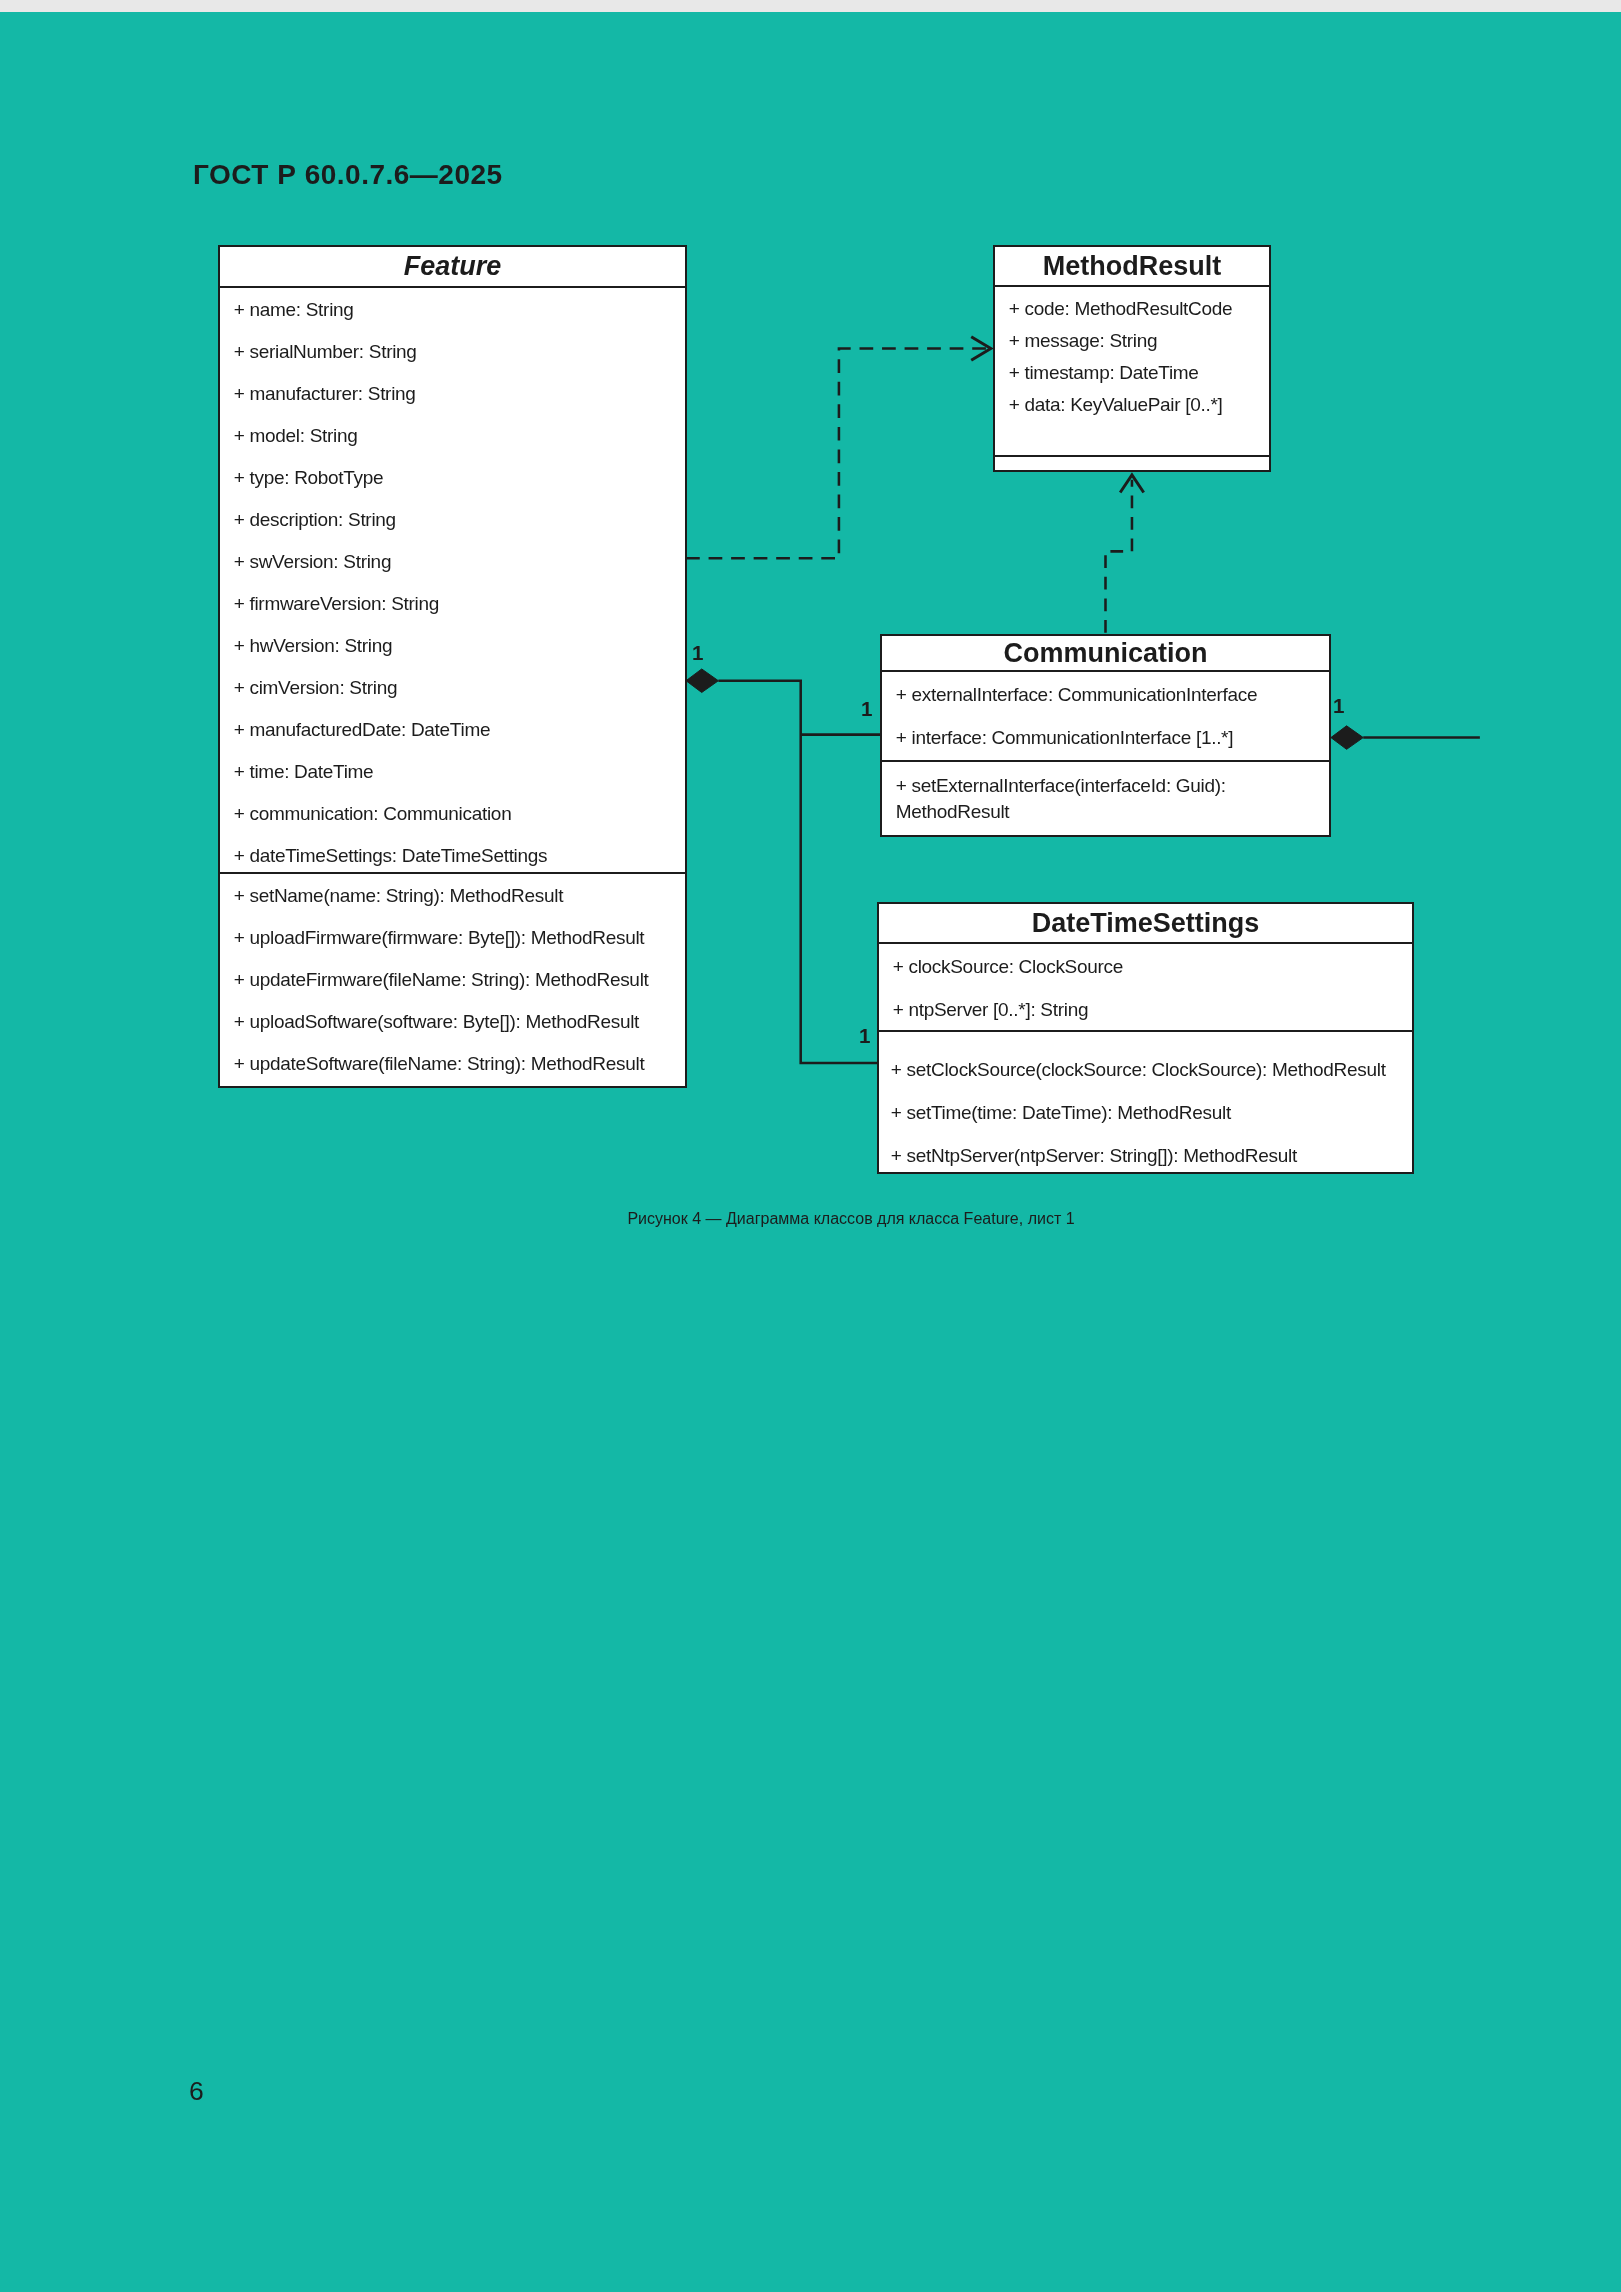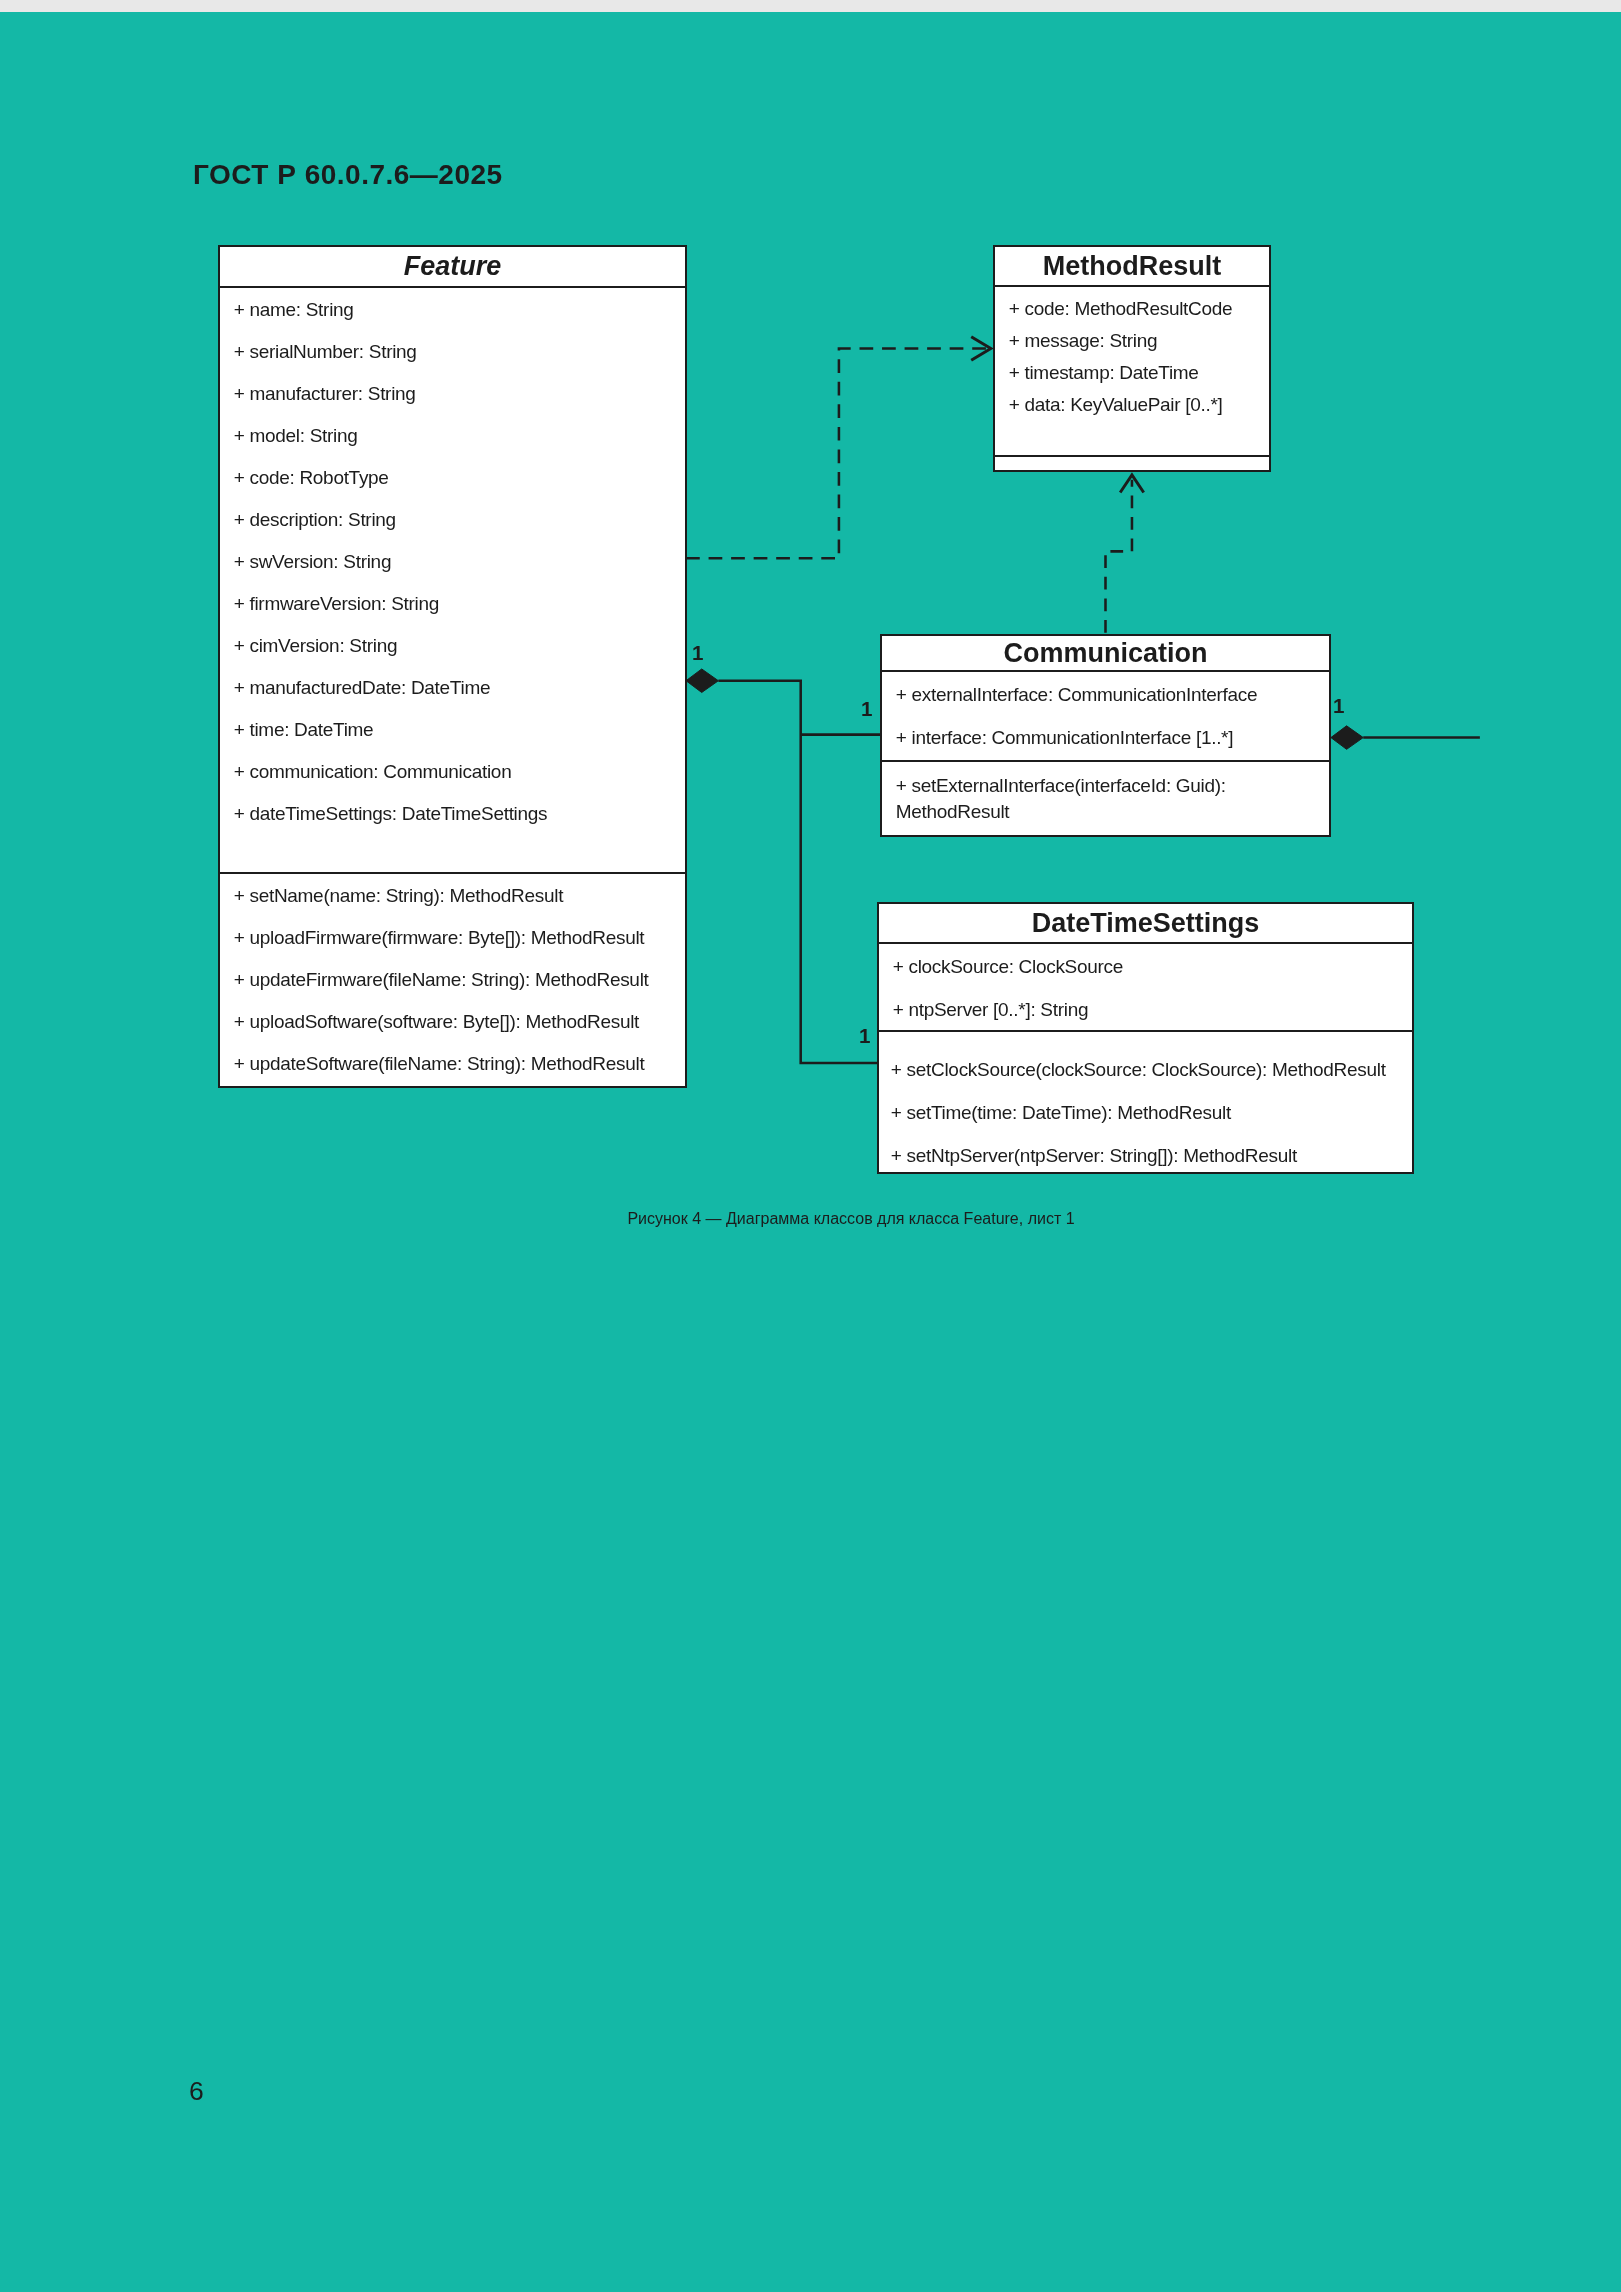--- a/index.html
+++ b/index.html
@@ -117,24 +117,25 @@
     <polyline points="1391,740 1510,740" fill="none" stroke="#1c1c1c" stroke-width="2.6"></polyline>
   </svg>
 
   <div class="class-box box-feature">
     <div class="class-title italic">Feature</div>
     <div class="compartment attrs">
         <div class="member">+ name: String</div>
         <div class="member">+ serialNumber: String</div>
         <div class="member">+ manufacturer: String</div>
         <div class="member">+ model: String</div>
-        <div class="member">+ code: RobotType</div>
+        <div class="member">+ type: RobotType</div>
         <div class="member">+ description: String</div>
         <div class="member">+ swVersion: String</div>
         <div class="member">+ firmwareVersion: String</div>
+        <div class="member">+ hwVersion: String</div>
         <div class="member">+ cimVersion: String</div>
         <div class="member">+ manufacturedDate: DateTime</div>
         <div class="member">+ time: DateTime</div>
         <div class="member">+ communication: Communication</div>
         <div class="member">+ dateTimeSettings: DateTimeSettings</div>
       </div>
     <div class="compartment methods">
         <div class="member">+ setName(name: String): MethodResult</div>
         <div class="member">+ uploadFirmware(firmware: Byte[]): MethodResult</div>
         <div class="member">+ updateFirmware(fileName: String): MethodResult</div>

